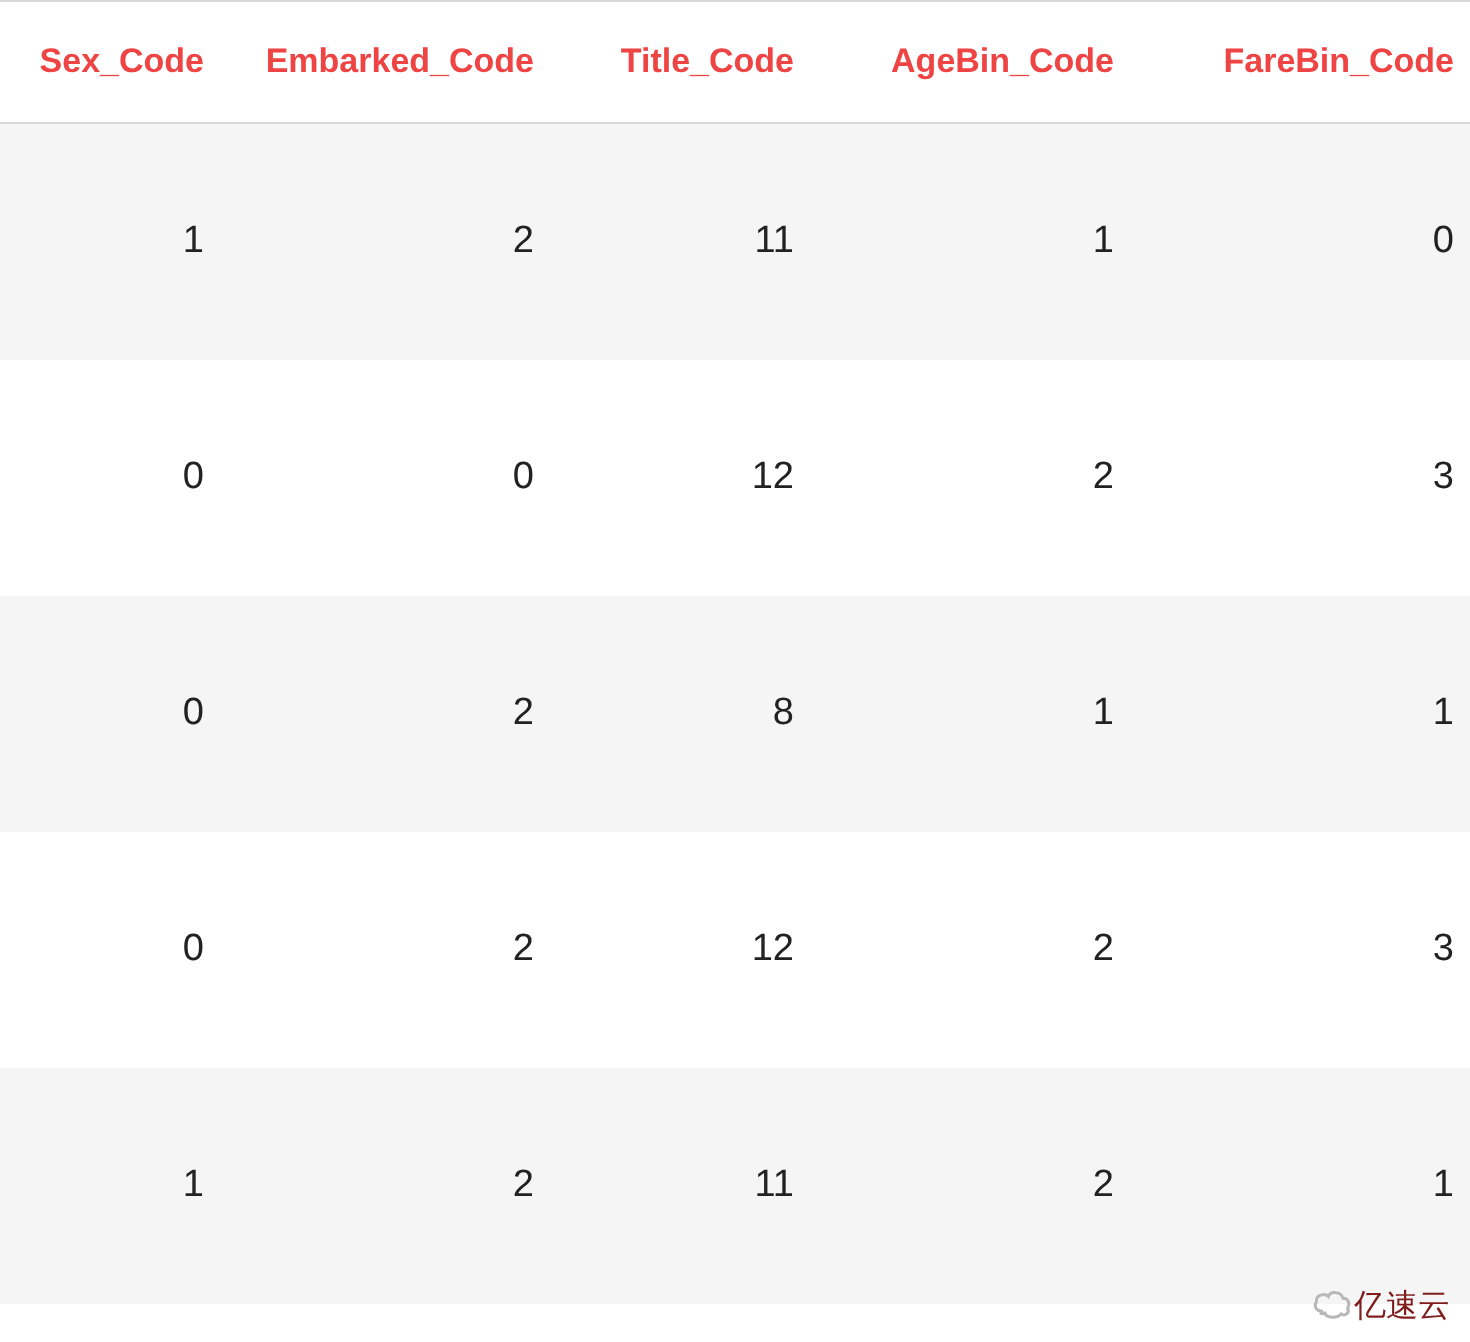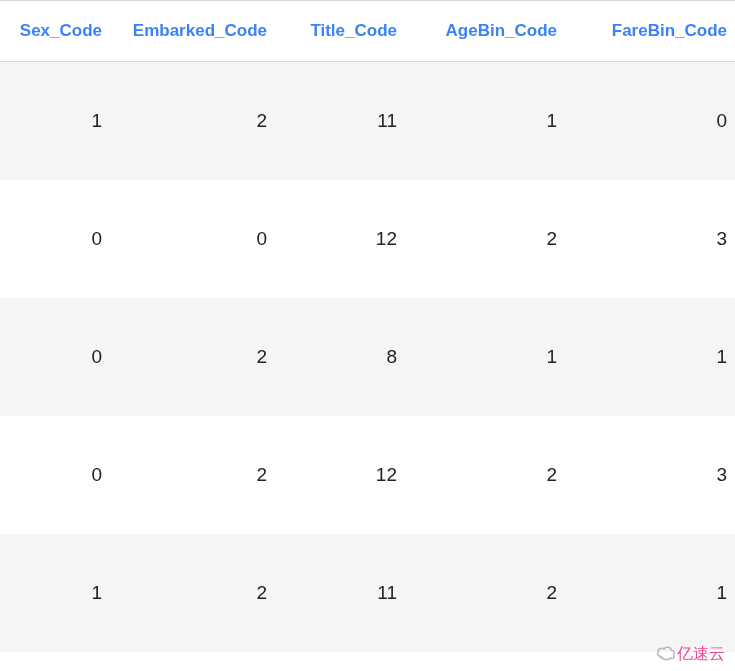--- a/index.html
+++ b/index.html
@@ -17,21 +17,21 @@
   }
   table {
     width: 100%;
     border-collapse: collapse;
     table-layout: fixed;
   }
   thead th {
     text-align: right;
     font-weight: 700;
     font-size: 17px;
-    color: #3b82f6;
+    color: #ef4444;
     padding: 20px 8px 20px 8px;
     border-bottom: 1px solid #d8d8d8;
     white-space: nowrap;
   }
   tbody td {
     text-align: right;
     font-size: 19px;
     color: #222222;
     padding: 48px 8px 48px 8px;
     vertical-align: middle;
@@ -47,21 +47,21 @@
   col.c5 { width: 170px; }
 
   
   .watermark {
     position: absolute;
     bottom: 6px;
     right: 10px;
     display: flex;
     align-items: center;
     gap: 0;
-    color: #ec4899;
+    color: #7f1d1d;
     font-size: 16px;
     font-weight: 500;
     pointer-events: none;
   }
   .watermark svg {
     width: 22px; height: 18px;
     stroke: #b8b8b8;
     fill: none;
     stroke-width: 1.6;
   }

